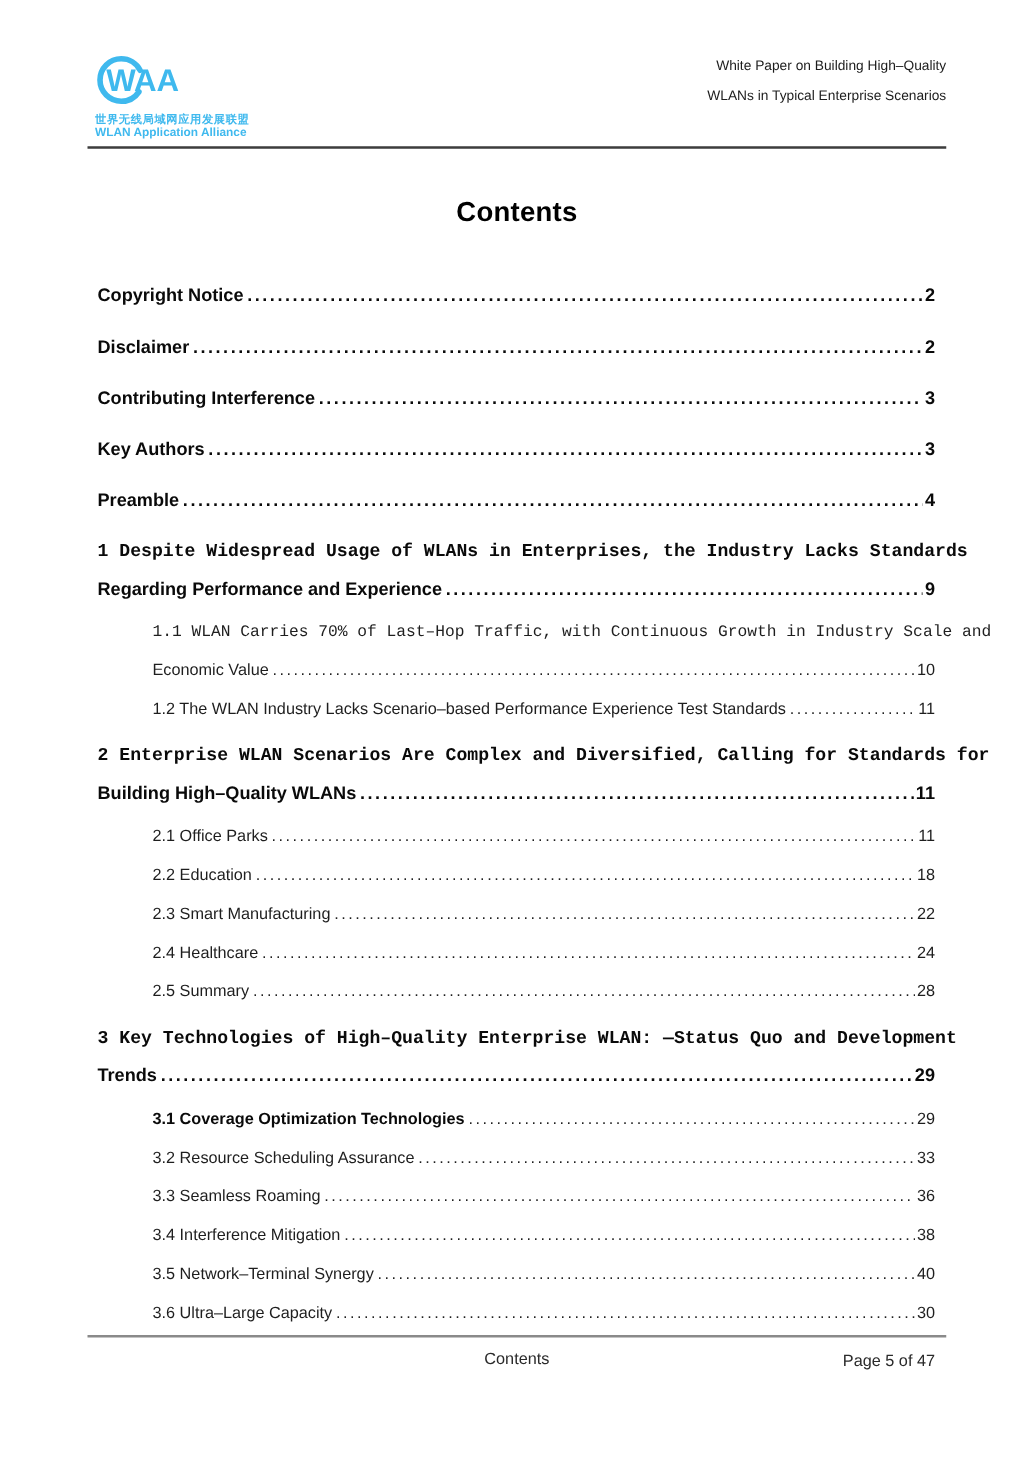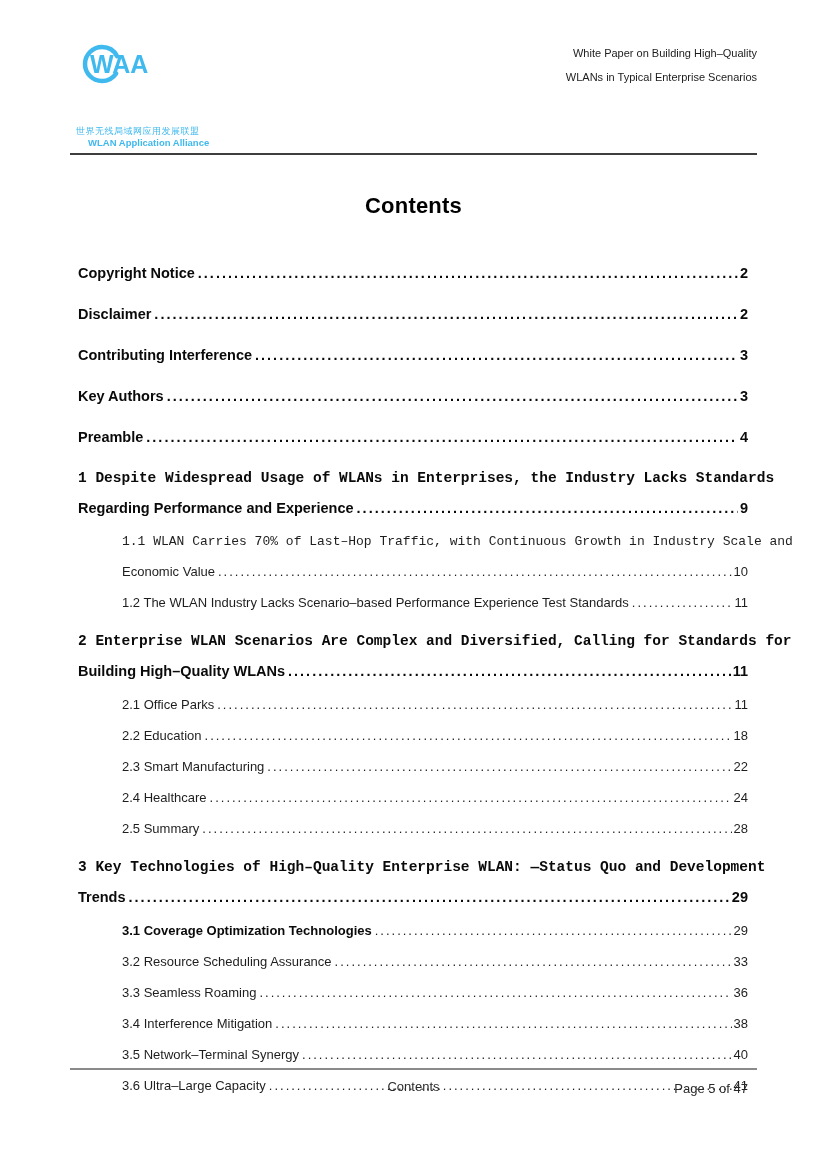--- a/index.html
+++ b/index.html
@@ -22,26 +22,26 @@
     display: flex;
     justify-content: space-between;
     align-items: flex-start;
     padding-top: 40px;
     min-height: 46px;
   }
   .logo { display: flex; align-items: center; flex-direction: column; }
   .logo-mark { display: block; }
   .logo-textcol { margin-left: 6px; padding-top: 4px; }
   .logo-cn {
-    color: #3FB9EE; font-size: 9px; font-weight: normal;
-    letter-spacing: 0.5px; line-height: 11px; white-space: nowrap; margin-top: 36px;
+    color: #3FB9EE; font-size: 9px; font-weight: bold;
+    letter-spacing: 0.5px; line-height: 11px; white-space: nowrap;
   }
   .logo-en {
     color: #3FB9EE; font-size: 9.5px; font-weight: bold;
-    line-height: 12px; white-space: nowrap; margin-left: 12px;
+    line-height: 12px; white-space: nowrap;
   }
   .header-title {
     text-align: right;
     font-size: 11px;
     color: #1c1c1c;
     line-height: 24px;
     padding-top: 1px;
     white-space: nowrap;
   }
   .header-rule {
@@ -276,21 +276,21 @@
           <div class="toc-line">
             <span class="toc-label">3.5 Network–Terminal Synergy</span>
             <span class="dots"></span>
             <span class="pg">40</span>
           </div>
         </div>
         <div class="toc-row lvl1">
           <div class="toc-line">
             <span class="toc-label">3.6 Ultra–Large Capacity</span>
             <span class="dots"></span>
-            <span class="pg">41</span>
+            <span class="pg">30</span>
           </div>
         </div>
       </div>
 
   </div>
 
   <div class="footer">
     <div class="footer-rule"></div>
     <div class="footer-row">
       <span class="footer-center">Contents</span>

